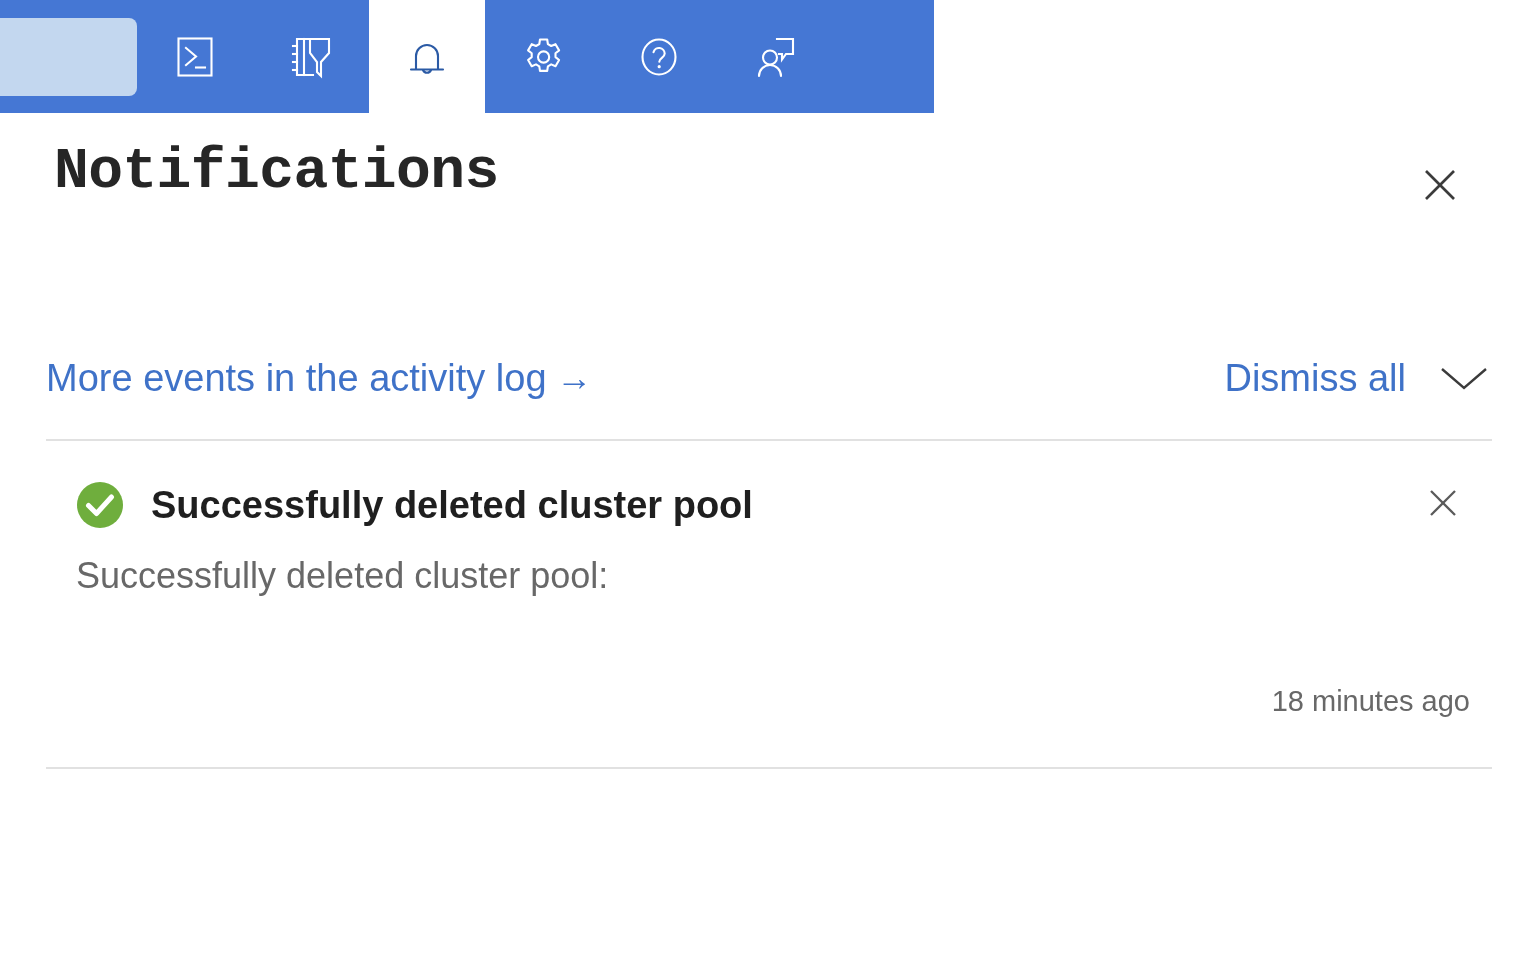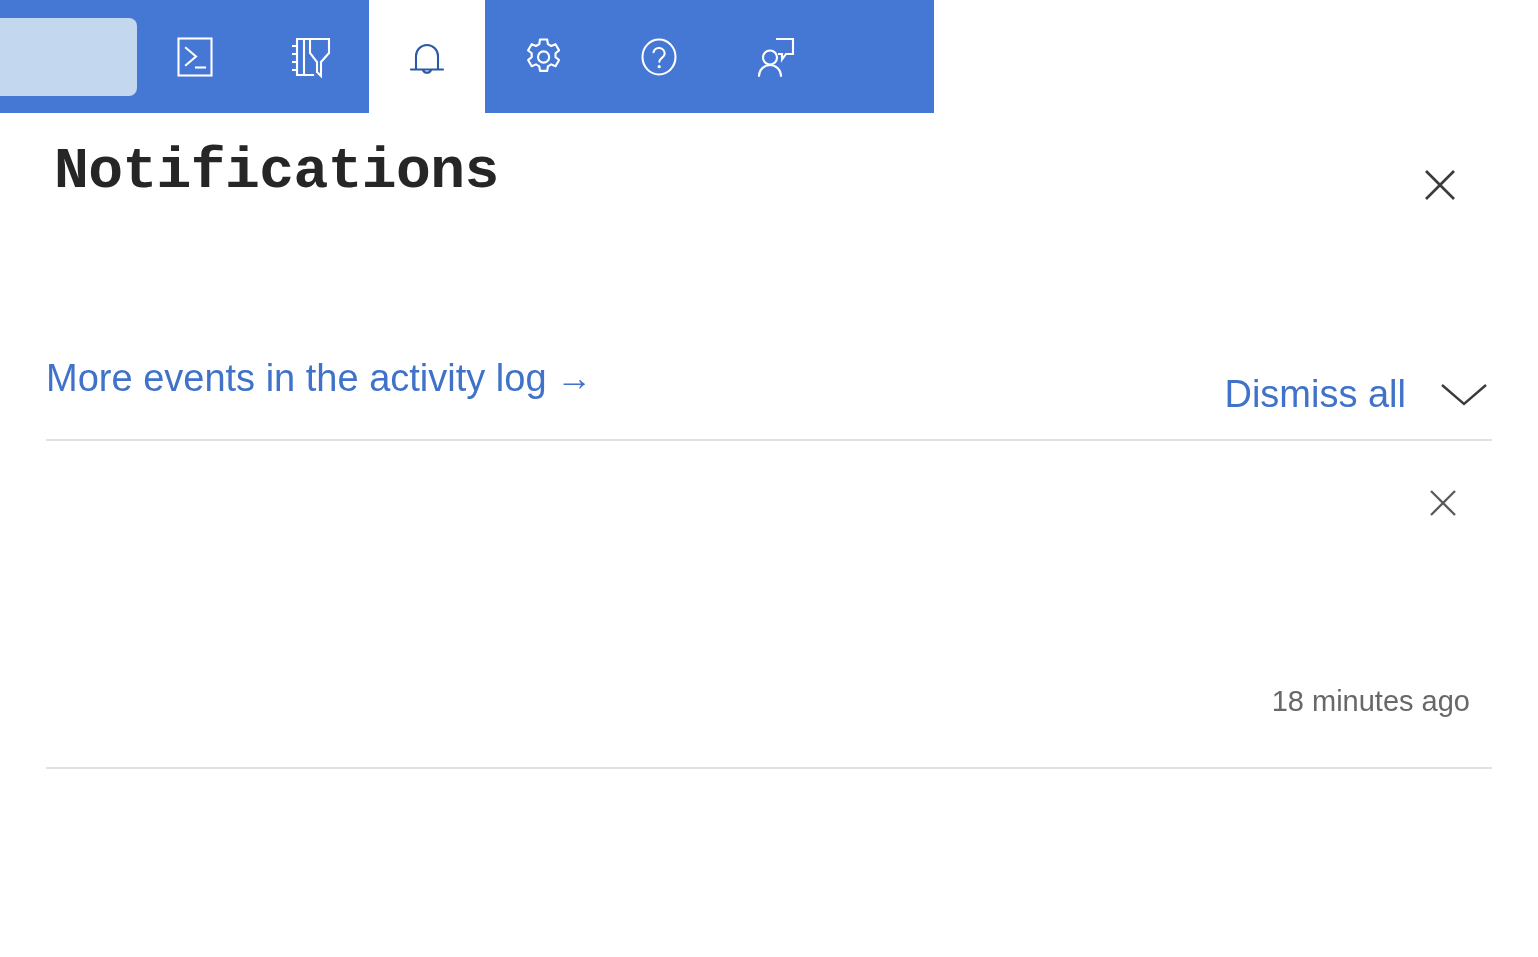--- a/index.html
+++ b/index.html
@@ -132,21 +132,21 @@
     align-items: center;
   }
   .activity-link .arrow {
     margin-left: 10px;
     font-size: 36px;
     line-height: 1;
   }
   .dismiss-group {
     position: absolute;
     right: 46px;
-    top: 16px;
+    top: 0;
     height: 60px;
     display: flex;
     align-items: center;
     cursor: pointer;
   }
   .dismiss-label {
     font-size: 38px;
     color: #3f72c8;
     white-space: nowrap;
     line-height: 1;
@@ -344,21 +344,29 @@
       </svg>
     </span>
   </div>
 
 </div>
 
 <div class="divider divider-top"></div>
 
 <div class="notif-item">
 
-
+  <div class="notif-title-row">
+    <svg class="notif-status-icon" viewBox="0 0 48 48" aria-hidden="true">
+      <circle cx="24" cy="24" r="23" fill="#6fae3d"></circle>
+      <polyline points="12.5,24.5 20.5,32.5 35.5,16" fill="none" stroke="#ffffff" stroke-width="5" stroke-linecap="round" stroke-linejoin="round"></polyline>
+    </svg>
+    <span class="notif-title">Successfully deleted cluster pool</span>
+  </div>
+
+  <div class="notif-desc">Successfully deleted cluster pool:</div>
 
   <div class="notif-time">18 minutes ago</div>
 
 </div>
 
 <div class="notif-dismiss">
   <span>
     <svg width="46" height="46" viewBox="0 0 46 46" aria-hidden="true">
       <line x1="11" y1="11" x2="35" y2="35"></line>
       <line x1="35" y1="11" x2="11" y2="35"></line>

